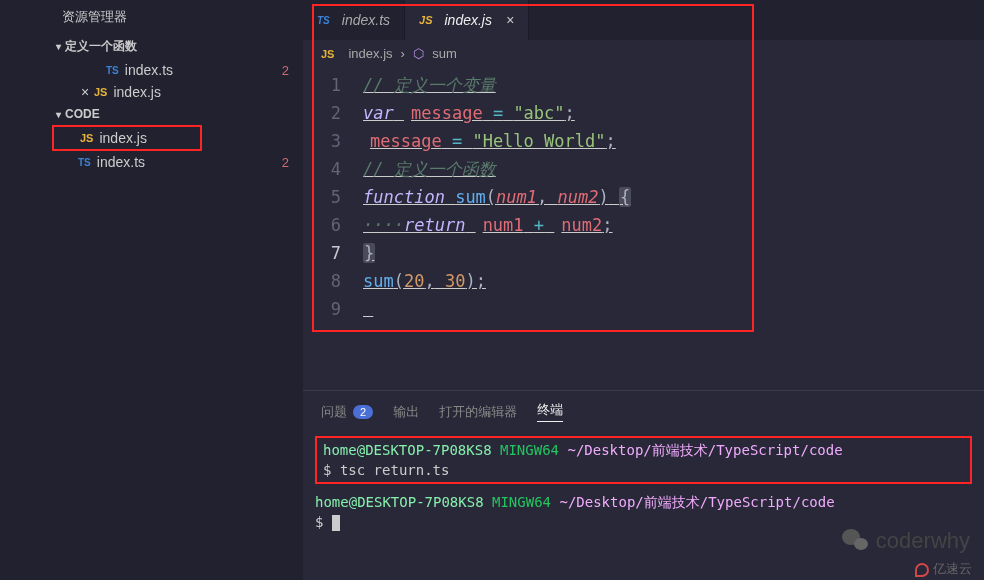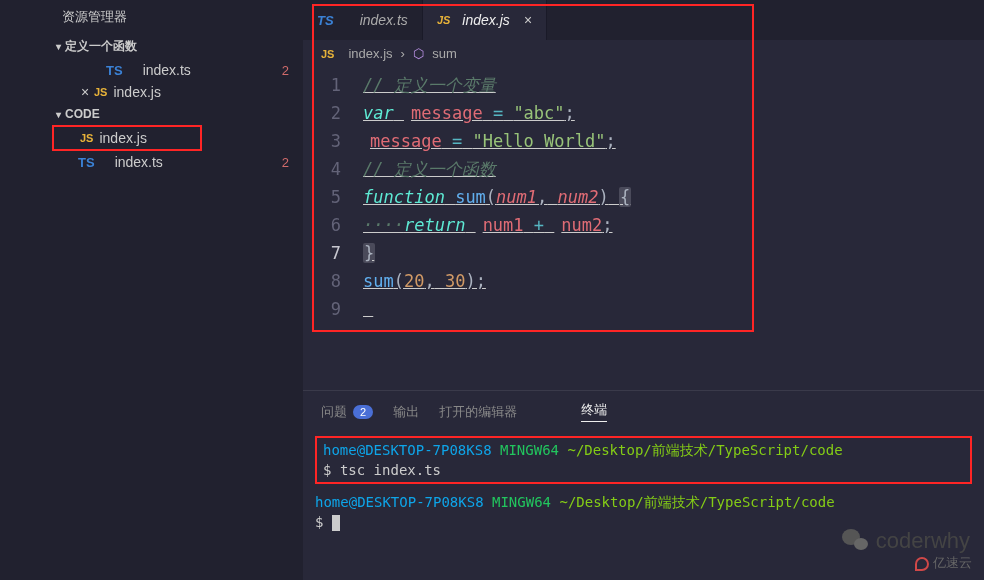--- a/index.html
+++ b/index.html
@@ -33,21 +33,21 @@
   .file-item {
     display: flex; align-items: center;
     padding: 3px 8px 3px 28px;
     font-size: 14px;
     color: #ccc;
     position: relative;
   }
   .file-item.indented { padding-left: 40px; }
   .file-item .close { width: 18px; font-size: 14px; color: #ccc; text-align: center; }
   .file-item .noclose { width: 18px; }
-  .icon-ts { color: #3b82d6; font-weight: bold; font-size: 13px; margin-right: 20px; }
+  .icon-ts { color: #3b82d6; font-weight: bold; font-size: 10px; margin-right: 6px; }
   .icon-js { color: #e8b339; font-weight: bold; font-size: 11px; margin-right: 6px; }
   .file-item .badge {
     position: absolute; right: 14px;
     color: #d16b6b; font-size: 13px;
   }
   .red-box-sidebar {
     border: 2px solid #ff2525;
     margin: 0 0 0 0;
   }
   .editor-area {
@@ -90,21 +90,21 @@
   }
   .gutter {
     width: 60px;
     text-align: right;
     padding-right: 22px;
     color: #636378;
   }
   .gutter .current { color: #c8c8d0; }
   .code { flex: 1; white-space: pre; text-decoration: underline; }
   .c-comment { color: #5a7a6a; font-style: italic; }
-  .c-keyword { color: #5eead4; font-style: italic; }
+  .c-keyword { color: #c4b5fd; font-style: italic; }
   .c-var { color: #e06c75; margin-left: 7px; }
   .c-op { color: #56b6c2; }
   .c-string { color: #98c379; }
   .c-func { color: #61afef; }
   .c-param { color: #e06c75; font-style: italic; }
   .c-num { color: #d19a66; }
   .c-punct { color: #abb2bf; }
   .c-brace-hl { background: #4a4a5a; border-radius: 2px; padding: 0 1px; }
   .red-box-editor {
     position: absolute;
@@ -116,37 +116,37 @@
     border-top: 1px solid #3a3a4a;
     background: #282839;
     display: flex; flex-direction: column;
   }
   .panel-tabs {
     display: flex; align-items: center; gap: 20px;
     padding: 10px 18px;
     font-size: 13px;
   }
   .panel-tab { color: #888; cursor: pointer; display: flex; align-items: center; gap: 6px; }
-  .panel-tab.active { color: #eee; border-bottom: 1px solid #eee; padding-bottom: 2px; margin-left: 44px; }
+  .panel-tab.active { color: #eee; border-bottom: 1px solid #eee; padding-bottom: 2px; }
   .count-badge {
     background: #4a6fd6; color: #fff;
     border-radius: 10px; padding: 1px 7px;
     font-size: 11px;
   }
   .terminal {
     flex: 1;
     font-family: "Consolas", monospace;
     font-size: 14px;
     padding: 4px 12px;
     color: #ccc;
     line-height: 20px;
   }
-  .t-user { color: #0ea5e9; }
+  .t-user { color: #86efac; }
   .t-host { color: #22c55e; }
-  .t-path { color: #84cc16; }
+  .t-path { color: #f0abfc; }
   .t-cursor { background: #ccc; display: inline-block; width: 8px; height: 16px; vertical-align: middle; }
   .red-box-term {
     border: 2px solid #ff2525;
     padding: 2px 6px;
     margin-bottom: 8px;
   }
   .watermark {
     position: absolute;
     right: 14px; bottom: 26px;
     display: flex; align-items: center; gap: 6px;
@@ -155,21 +155,21 @@
   .watermark .wechat {
     width: 28px; height: 24px; position: relative;
   }
   .watermark .wechat::before, .watermark .wechat::after {
     content: ""; position: absolute; border-radius: 50%;
     background: #555;
   }
   .watermark .wechat::before { width: 18px; height: 16px; left: 0; top: 0; }
   .watermark .wechat::after { width: 14px; height: 12px; left: 12px; top: 9px; background: #666; }
   .footer-brand {
-    position: absolute; right: 12px; bottom: 8px;
+    position: absolute; right: 12px; bottom: 2px;
     color: #666; font-size: 13px;
   }
   .footer-brand .logo {
     display: inline-block; width: 14px; height: 14px;
     border: 2px solid #d04848; border-radius: 50% 50% 50% 0;
     margin-right: 4px; vertical-align: middle;
   }
 </style>
 </head>
 <body>
@@ -264,21 +264,21 @@
           <div>
             <span class="t-user">home@DESKTOP-7P08KS8</span>
             <span> </span>
             <span class="t-host">MINGW64</span>
             <span> </span>
             <span class="t-path">~/Desktop/前端技术/TypeScript/code</span>
           </div>
           <div>
             <span>$</span>
             <span> </span>
-            <span>tsc index.ts</span>
+            <span>tsc return.ts</span>
           </div>
         </div>
         <div>
           <span class="t-user">home@DESKTOP-7P08KS8</span>
           <span> </span>
           <span class="t-host">MINGW64</span>
           <span> </span>
           <span class="t-path">~/Desktop/前端技术/TypeScript/code</span>
         </div>
         <div>

